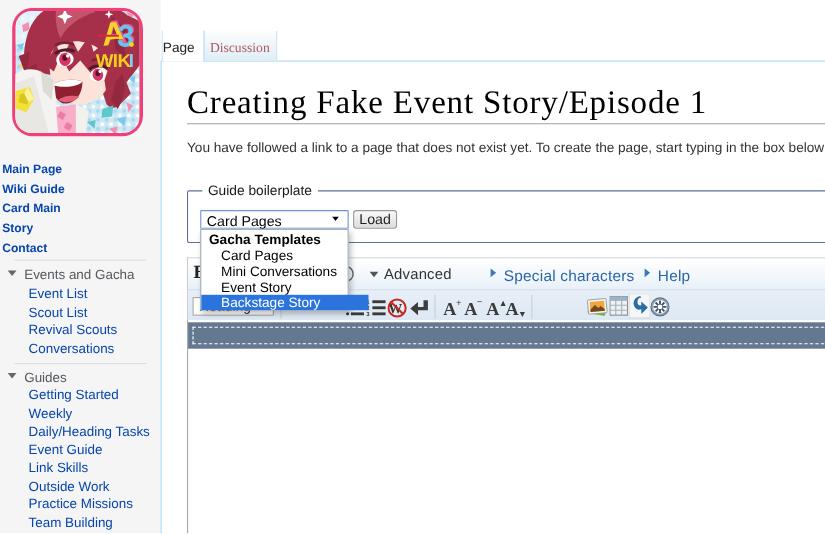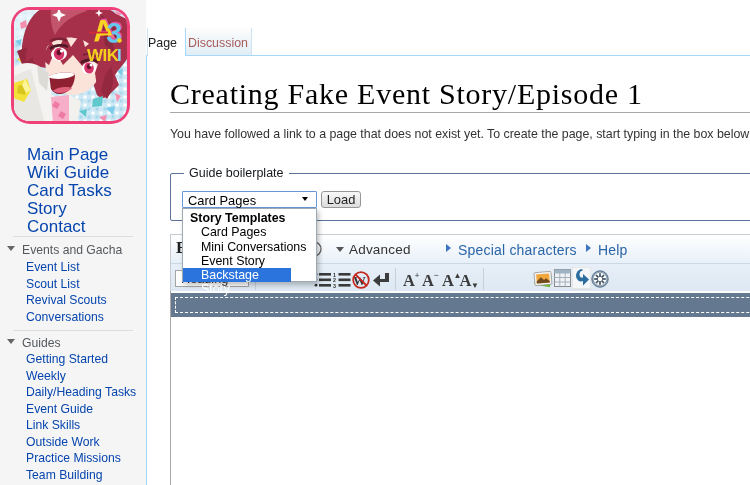--- a/index.html
+++ b/index.html
@@ -2,36 +2,36 @@
 <html><head>
 <meta charset="utf-8">
 <style>
   html,body{margin:0;padding:0;}
   body{width:750px;height:485px;overflow:hidden;background:#fff;
        font-family:"Liberation Sans",sans-serif;position:relative;}
   .abs{position:absolute;}
   
   #sidebar{left:0;top:0;width:146px;height:485px;background:#f5f5f6;}
   #sidebar a{color:#0645ad;text-decoration:none;}
-  .navlist{position:absolute;left:27px;font-size:17px;line-height:17.9px;}
+  .navlist{position:absolute;left:2px;font-size:11px;line-height:17.9px;font-weight:bold;}
   .navlist2{position:absolute;left:26px;font-size:12.2px;line-height:16.55px;}
   .navhead{position:absolute;left:22px;font-size:12.2px;color:#54595d;}
   .tri{position:absolute;width:0;height:0;border-left:4.5px solid transparent;
        border-right:4.5px solid transparent;border-top:5px solid #666;}
   .sdiv{position:absolute;left:13px;width:120px;border-top:1px solid #ddd;}
   
   #contentborder{left:146px;top:55px;width:1px;height:430px;background:#a7d7f9;}
   #topline{left:147px;top:55px;width:603px;height:1px;background:#a7d7f9;}
   .tab{top:28px;height:27px;font-size:12.4px;}
   #tabpage{left:147px;width:37px;background:#fff;color:#222;
            border-left:1px solid #cfe3f2;border-right:1px solid #a7d7f9;
            line-height:30px;height:28px;z-index:3;}
   #tabdisc{left:185px;width:66px;color:#a85c5c;
            background:linear-gradient(#fdfdfd, #e0edf6);
-           border-right:1px solid #cfe3f2;line-height:30px;text-align:center;}
+           border-right:1px solid #cfe3f2;line-height:30px;text-align:center;font-family:Liberation Serif, serif;}
   
   #title{left:170px;top:78px;width:930px;height:34px;
          font-family:"Liberation Serif",serif;font-size:30px;color:#000;
          border-bottom:1px solid #aaa;line-height:32px;letter-spacing:0.75px;}
   #intro{left:170px;top:127px;width:1100px;font-size:12.4px;color:#333;
          white-space:nowrap;letter-spacing:-0.02px;}
   
   #fs{left:170px;top:173px;width:920px;height:48px;box-sizing:border-box;
       border:1px solid #5a7396;border-radius:2px;padding:0;margin:0;}
   #legend{left:184px;top:166px;background:#fff;padding:0 5px;font-size:12.5px;color:#14181d;}
@@ -72,21 +72,21 @@
   #selbar .dash{position:absolute;left:4px;top:4px;right:10px;bottom:4px;
                 border:1px dashed #fff;}
   
   #ddl{left:182px;top:208px;width:135px;height:74px;background:#fff;
        border:1px solid #9daab6;box-shadow:2px 3px 5px rgba(0,0,0,0.25);
        font-size:12.4px;color:#000;box-sizing:border-box;}
   #ddl .og{position:absolute;left:7px;top:2px;font-weight:bold;}
   #ddl .o1{position:absolute;left:18px;top:16px;}
   #ddl .o2{position:absolute;left:18px;top:30.5px;}
   #ddl .o3{position:absolute;left:18px;top:45px;}
-  #ddl .hi{position:absolute;left:0;top:58.5px;width:108px;height:14.5px;background:#2b74de;}
+  #ddl .hi{position:absolute;left:0;top:58.5px;width:152px;height:14.5px;background:#2b74de;}
   #ddl .o4{position:absolute;left:18px;top:0px;color:#fff;}
 </style>
 </head>
 <body>
   <div id="sidebar" class="abs">
     <svg class="abs" style="left:11px;top:7px" width="119" height="117" viewBox="0 0 119 117">
       <defs>
         <pattern id="dots" width="8" height="8" patternUnits="userSpaceOnUse">
           <rect width="8" height="8" fill="#cde8f4"></rect>
           <circle cx="2" cy="2" r="1.7" fill="#ffffff"></circle>
@@ -172,21 +172,21 @@
         <circle cx="108.5" cy="33.5" r="2.2" fill="#f7d41f"></circle>
         <rect x="78" y="24.6" width="19" height="1.8" fill="#d42a3e"></rect>
         <text x="76" y="54" font-size="17" fill="#f2cf1d" letter-spacing="-0.5">WIK</text>
         <text x="106" y="54" font-size="17" fill="#7fd0f2">I</text>
       </g>
       </g>
     </svg>
     <div class="navlist" style="top:146px">
       <a href="#">Main Page</a><br>
       <a href="#">Wiki Guide</a><br>
-      <a href="#">Card Tasks</a><br>
+      <a href="#">Card Main</a><br>
       <a href="#">Story</a><br>
       <a href="#">Contact</a>
     </div>
     <div class="sdiv" style="top:236px"></div>
     <div class="tri" style="left:7px;top:246px"></div>
     <div class="navhead" style="top:243px">Events and Gacha</div>
     <div class="navlist2" style="top:259px">
       <a href="#">Event List</a><br>
       <a href="#">Scout List</a><br>
       <a href="#">Revival Scouts</a><br>
@@ -321,20 +321,20 @@
       <path d="M4.5,12.5 A6,6 0 0 0 13.5,12.5 L11.5,14.2 L6.5,14.2 Z" fill="#2f3f50"></path>
     </svg>
   </div>
 
   <div id="tarea" class="abs"></div>
   <div id="selbar" class="abs">
     <div class="dash"></div>
   </div>
 
   <div id="ddl" class="abs">
-    <span class="og">Story Templates</span>
+    <span class="og">Gacha Templates</span>
     <span class="o1">Card Pages</span>
     <span class="o2">Mini Conversations</span>
     <span class="o3">Event Story</span>
     <div class="hi">
       <span class="o4">Backstage Story</span>
     </div>
   </div>
 
 </body></html>

